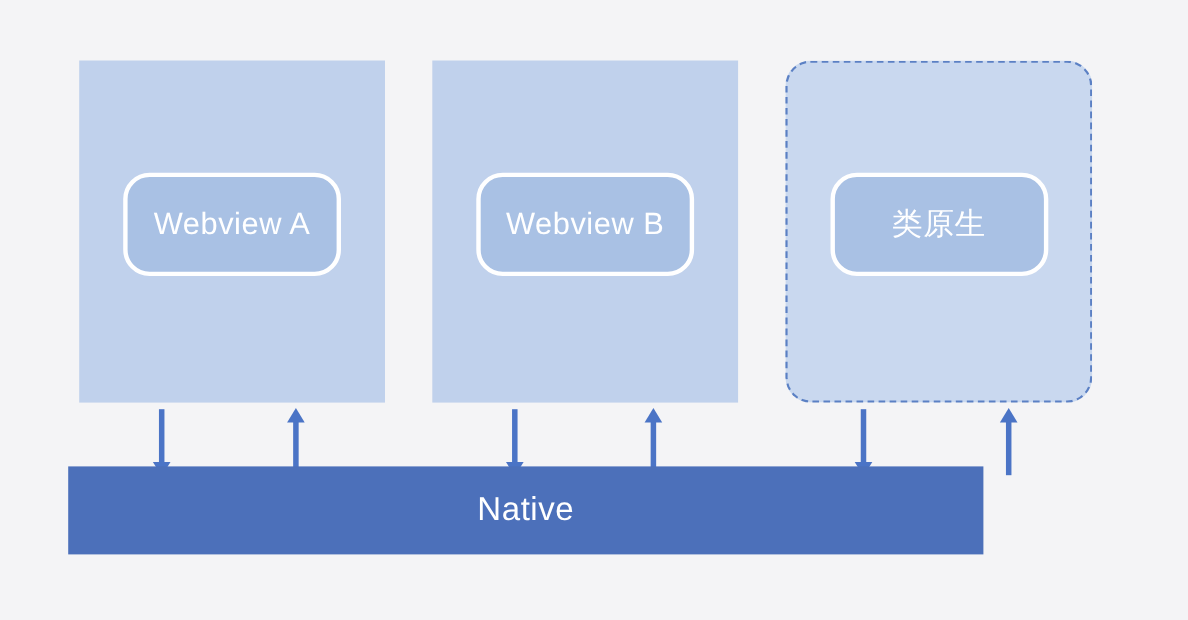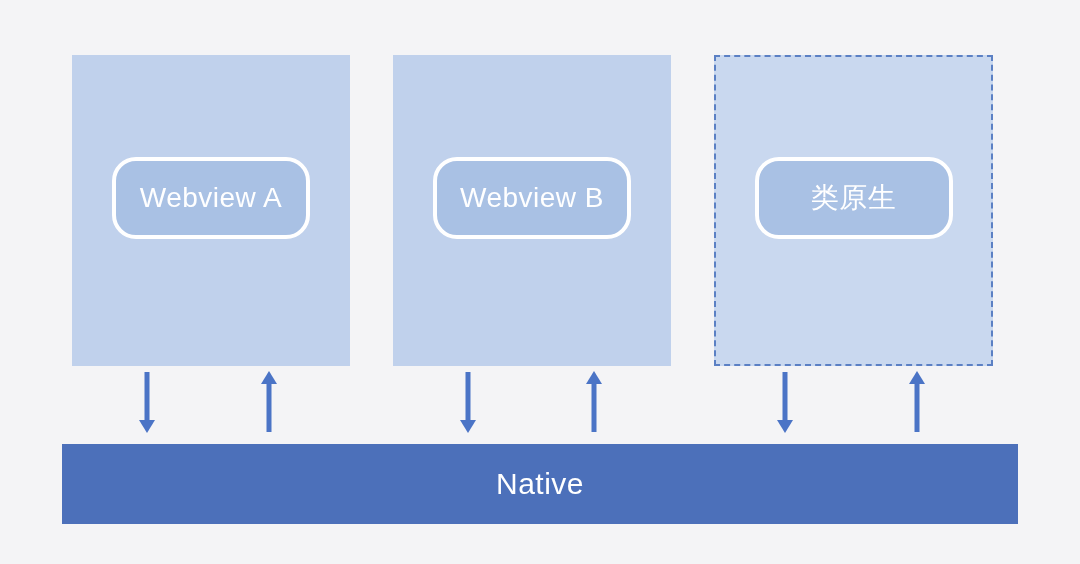--- a/index.html
+++ b/index.html
@@ -30,26 +30,26 @@
     width: 278px; height: 311px;
     background: var(--panel-fill);
   }
   .panel.dashed {
     width: 279px;
     background: var(--panel-dashed-fill);
     border: 2px dashed var(--dashed-border);
   }
   #panel-a { left: 72px; }
   #panel-b { left: 393px; text-decoration: underline; }
-  #panel-c { left: 714px; }
+  #panel-c { left: 714px; border-radius: 23px; }
   .pill {
     position: absolute;
     left: 50%; top: 102px;
     transform: translateX(-50%);
-    width: 198px; height: 82px;
+    width: 198px; height: 94px;
     background: var(--pill-fill);
     border: 4px solid var(--pill-border);
     border-radius: 24px;
     display: flex; align-items: center; justify-content: center;
     color: var(--text);
     font-size: 28px;
     letter-spacing: 0.5px;
     white-space: nowrap;
   }
   .panel.dashed .pill { top: 100px; }
@@ -76,22 +76,22 @@
   .arrow.up .shaft { bottom: 1px; height: 49px; }
   .arrow.up .head { top: 0; border-bottom: 13px solid var(--arrow); }
   #arrow-1 { left: 139px; }
   #arrow-2 { left: 261px; }
   #arrow-3 { left: 460px; }
   #arrow-4 { left: 586px; }
   #arrow-5 { left: 777px; }
   #arrow-6 { left: 909px; }
   .native-bar {
     position: absolute;
-    left: 62px; top: 444px;
-    width: 956px; height: 80px;
+    left: 62px; top: 424px;
+    width: 832px; height: 80px;
     background: var(--bar-fill);
     display: flex; align-items: center; justify-content: center;
     color: var(--text);
     font-size: 30px;
     letter-spacing: 0.5px;
   }
 </style>
 </head>
 <body>
 

